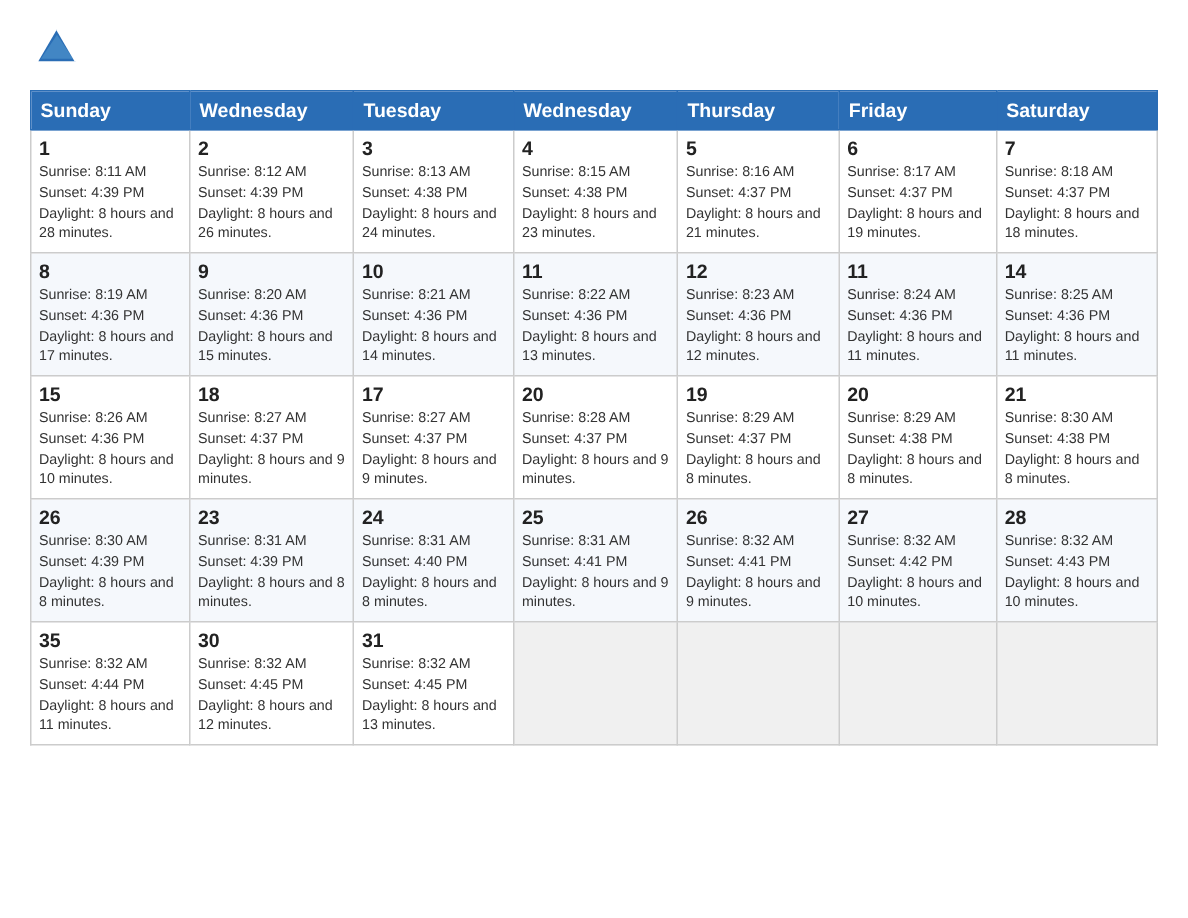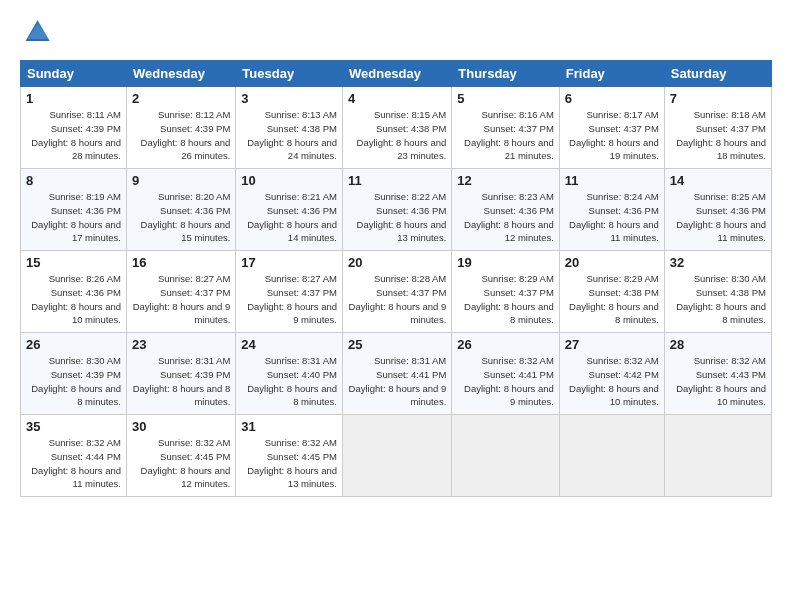--- a/index.html
+++ b/index.html
@@ -88,21 +88,20 @@
       font-size: 13px;
       font-weight: bold;
       color: #222;
       display: block;
       margin-bottom: 2px;
     }
     .day-info {
       font-size: 9.5px;
       color: #333;
       line-height: 1.45;
-      text-align: right;
     }
     .empty-cell {
       background: #f0f0f0 !important;
     }
   </style>
 </head>
 <body>
 
 <div class="page">
   <div class="header">
@@ -195,41 +194,41 @@
             <span class="day-num">14</span>
             <div class="day-info">Sunrise: 8:25 AM<br>Sunset: 4:36 PM<br>Daylight: 8 hours and 11 minutes.</div>
           </td>
         </tr>
         <tr>
           <td>
             <span class="day-num">15</span>
             <div class="day-info">Sunrise: 8:26 AM<br>Sunset: 4:36 PM<br>Daylight: 8 hours and 10 minutes.</div>
           </td>
           <td>
-            <span class="day-num">16</span>
+            <span class="day-num">18</span>
             <div class="day-info">Sunrise: 8:27 AM<br>Sunset: 4:37 PM<br>Daylight: 8 hours and 9 minutes.</div>
           </td>
           <td>
             <span class="day-num">17</span>
             <div class="day-info">Sunrise: 8:27 AM<br>Sunset: 4:37 PM<br>Daylight: 8 hours and 9 minutes.</div>
           </td>
           <td>
             <span class="day-num">20</span>
             <div class="day-info">Sunrise: 8:28 AM<br>Sunset: 4:37 PM<br>Daylight: 8 hours and 9 minutes.</div>
           </td>
           <td>
             <span class="day-num">19</span>
             <div class="day-info">Sunrise: 8:29 AM<br>Sunset: 4:37 PM<br>Daylight: 8 hours and 8 minutes.</div>
           </td>
           <td>
             <span class="day-num">20</span>
             <div class="day-info">Sunrise: 8:29 AM<br>Sunset: 4:38 PM<br>Daylight: 8 hours and 8 minutes.</div>
           </td>
           <td>
-            <span class="day-num">32</span>
+            <span class="day-num">21</span>
             <div class="day-info">Sunrise: 8:30 AM<br>Sunset: 4:38 PM<br>Daylight: 8 hours and 8 minutes.</div>
           </td>
         </tr>
         <tr>
           <td>
             <span class="day-num">26</span>
             <div class="day-info">Sunrise: 8:30 AM<br>Sunset: 4:39 PM<br>Daylight: 8 hours and 8 minutes.</div>
           </td>
           <td>
             <span class="day-num">23</span>

